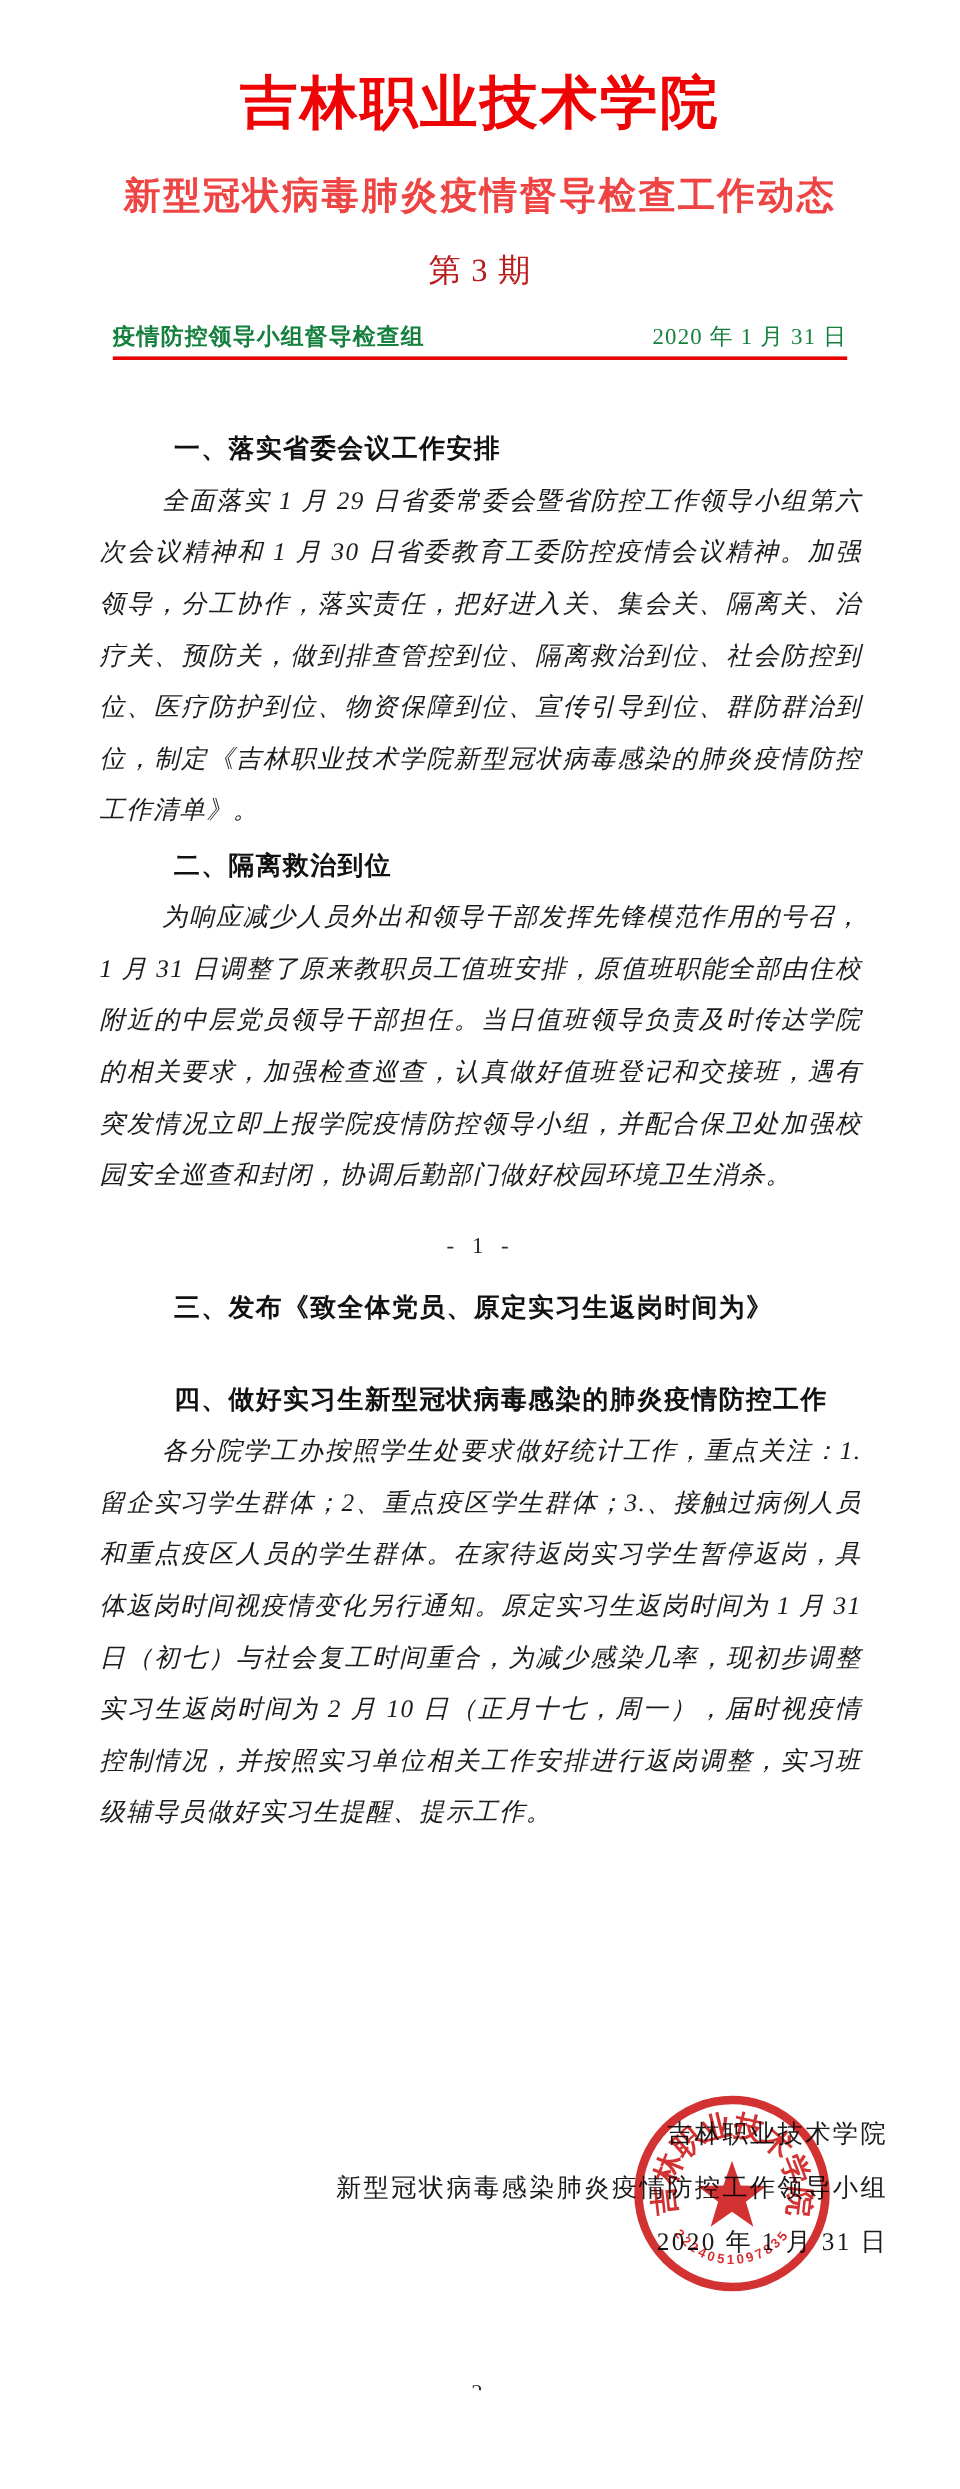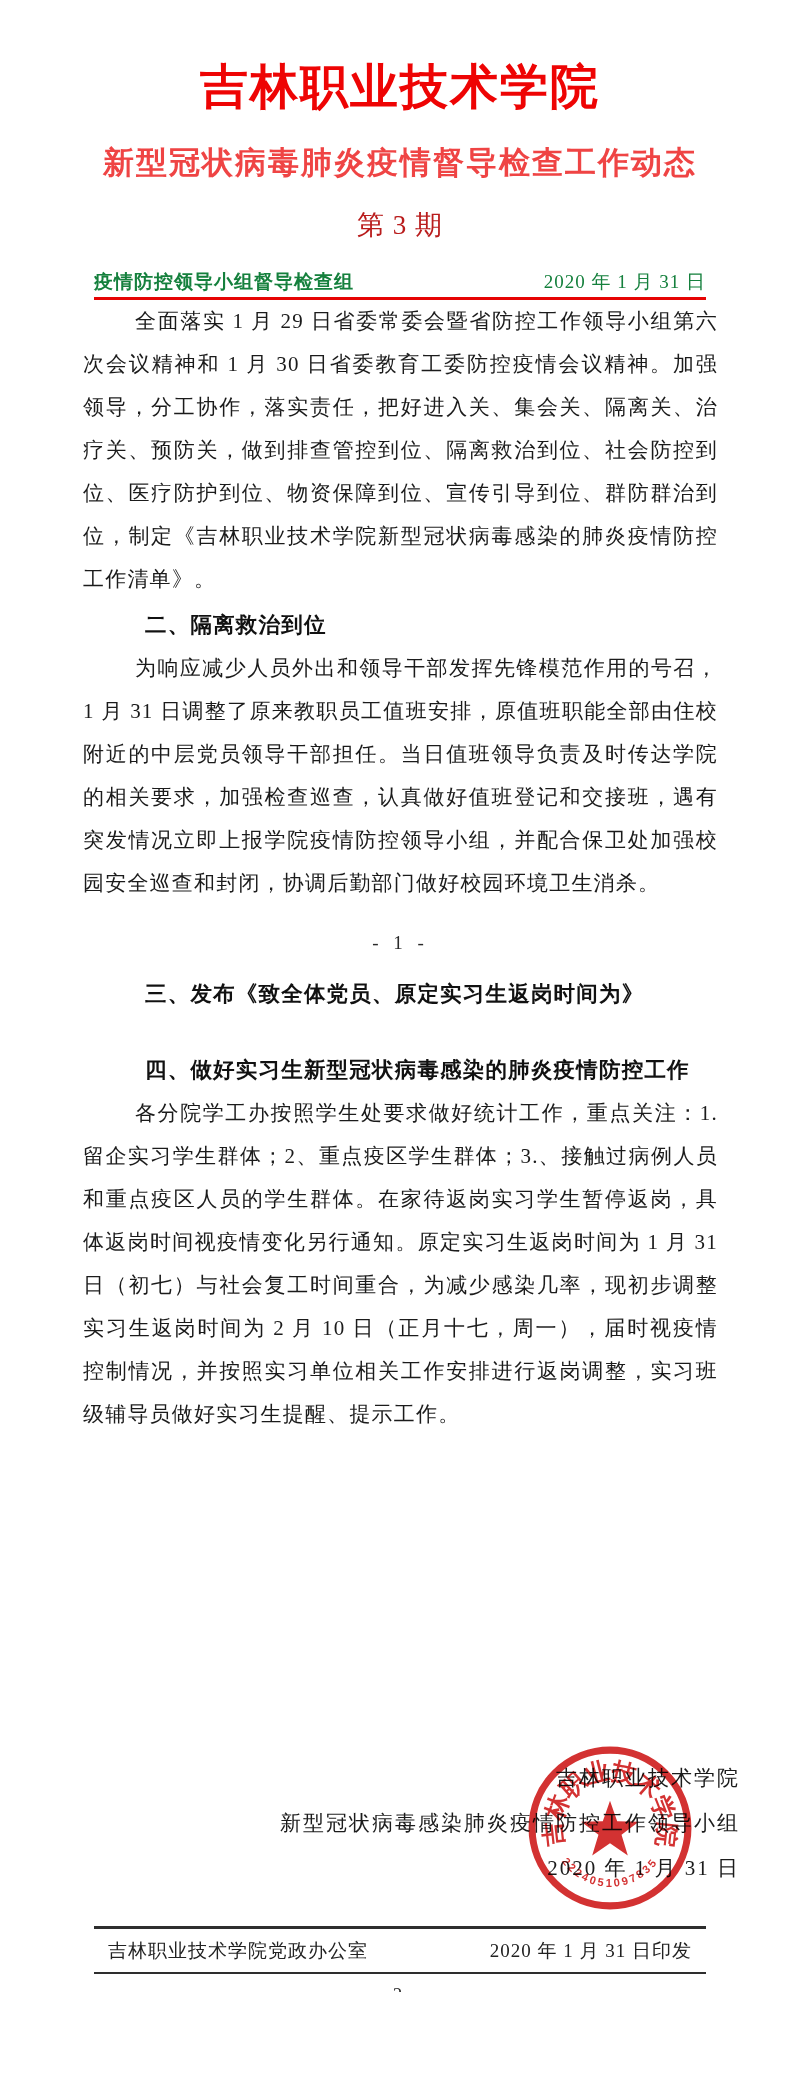--- a/index.html
+++ b/index.html
@@ -45,21 +45,21 @@
   .section-heading {
     margin:0; padding-left:62px;
     font-size:21.5px; line-height:44px; font-weight:bold;
     font-family:"Liberation Sans","DejaVu Sans",sans-serif;
     color:#111;
   }
   .heading-1 { margin-top:52px; }
   .heading-2 { margin-top:2px; }
   .heading-3 { margin-top:6px; }
   .heading-4 { margin-top:32px; }
-  .doc-body p { margin:0; text-indent:52px; }
+  .doc-body p { margin:0; text-indent:52px;font-style:italic; }
 
   .page-marker {
     text-align:center; font-size:19px; letter-spacing:5px;
     color:#2a2a2a; margin:16px 0 8px;
   }
 
   
   .sign-block {
     position:absolute; top:1756px; right:60px;
     text-align:right;
@@ -100,20 +100,21 @@
     <div class="doc-issue">第 3 期</div>
   </div>
 
   <div class="header-bar">
     <span class="header-issuer">疫情防控领导小组督导检查组</span>
     <span class="header-date">2020 年 1 月 31 日</span>
   </div>
   <div class="red-rule"></div>
 
   <div class="doc-body">
+    <h2 class="section-heading heading-1">一、落实省委会议工作安排</h2>
     <p>全面落实 1 月 29 日省委常委会暨省防控工作领导小组第六次会议精神和 1 月 30 日省委教育工委防控疫情会议精神。加强领导，分工协作，落实责任，把好进入关、集会关、隔离关、治疗关、预防关，做到排查管控到位、隔离救治到位、社会防控到位、医疗防护到位、物资保障到位、宣传引导到位、群防群治到位，制定《吉林职业技术学院新型冠状病毒感染的肺炎疫情防控工作清单》。</p>
 
     <h2 class="section-heading heading-2">二、隔离救治到位</h2>
     <p>为响应减少人员外出和领导干部发挥先锋模范作用的号召，1 月 31 日调整了原来教职员工值班安排，原值班职能全部由住校附近的中层党员领导干部担任。当日值班领导负责及时传达学院的相关要求，加强检查巡查，认真做好值班登记和交接班，遇有突发情况立即上报学院疫情防控领导小组，并配合保卫处加强校园安全巡查和封闭，协调后勤部门做好校园环境卫生消杀。</p>
 
     <div class="page-marker">- 1 -</div>
 
     <h2 class="section-heading heading-3">三、发布《致全体党员、原定实习生返岗时间为》</h2>
 
     <h2 class="section-heading heading-4">四、做好实习生新型冠状病毒感染的肺炎疫情防控工作</h2>
@@ -134,24 +135,16 @@
       <path id="sealBottomArc" d="M 32.4,109.5 A 58,58 0 0 0 137.6,109.5" fill="none"></path>
     </defs>
     <text font-size="24" font-weight="bold" fill="#cf1b1b" letter-spacing="-1" font-family="Liberation Serif, DejaVu Serif, serif">
       <textPath href="#sealTopArc" startOffset="50%" text-anchor="middle">吉林职业技术学院</textPath>
     </text>
     <text font-size="11" font-weight="bold" fill="#cf1b1b" letter-spacing="2.5" font-family="Liberation Sans, DejaVu Sans, sans-serif">
       <textPath href="#sealBottomArc" startOffset="50%" text-anchor="middle">2224051097835</textPath>
     </text>
   </svg>
 
-  <div class="footer">
-    <div class="footer-rule-top"></div>
-    <div class="footer-row">
-      <span>吉林职业技术学院党政办公室</span>
-      <span>2020 年 1 月 31 日印发</span>
-    </div>
-    <div class="footer-rule-bottom"></div>
-  </div>
 
   <div class="page-marker-2">- 2 -</div>
 
 </div>
 
 </body></html>

